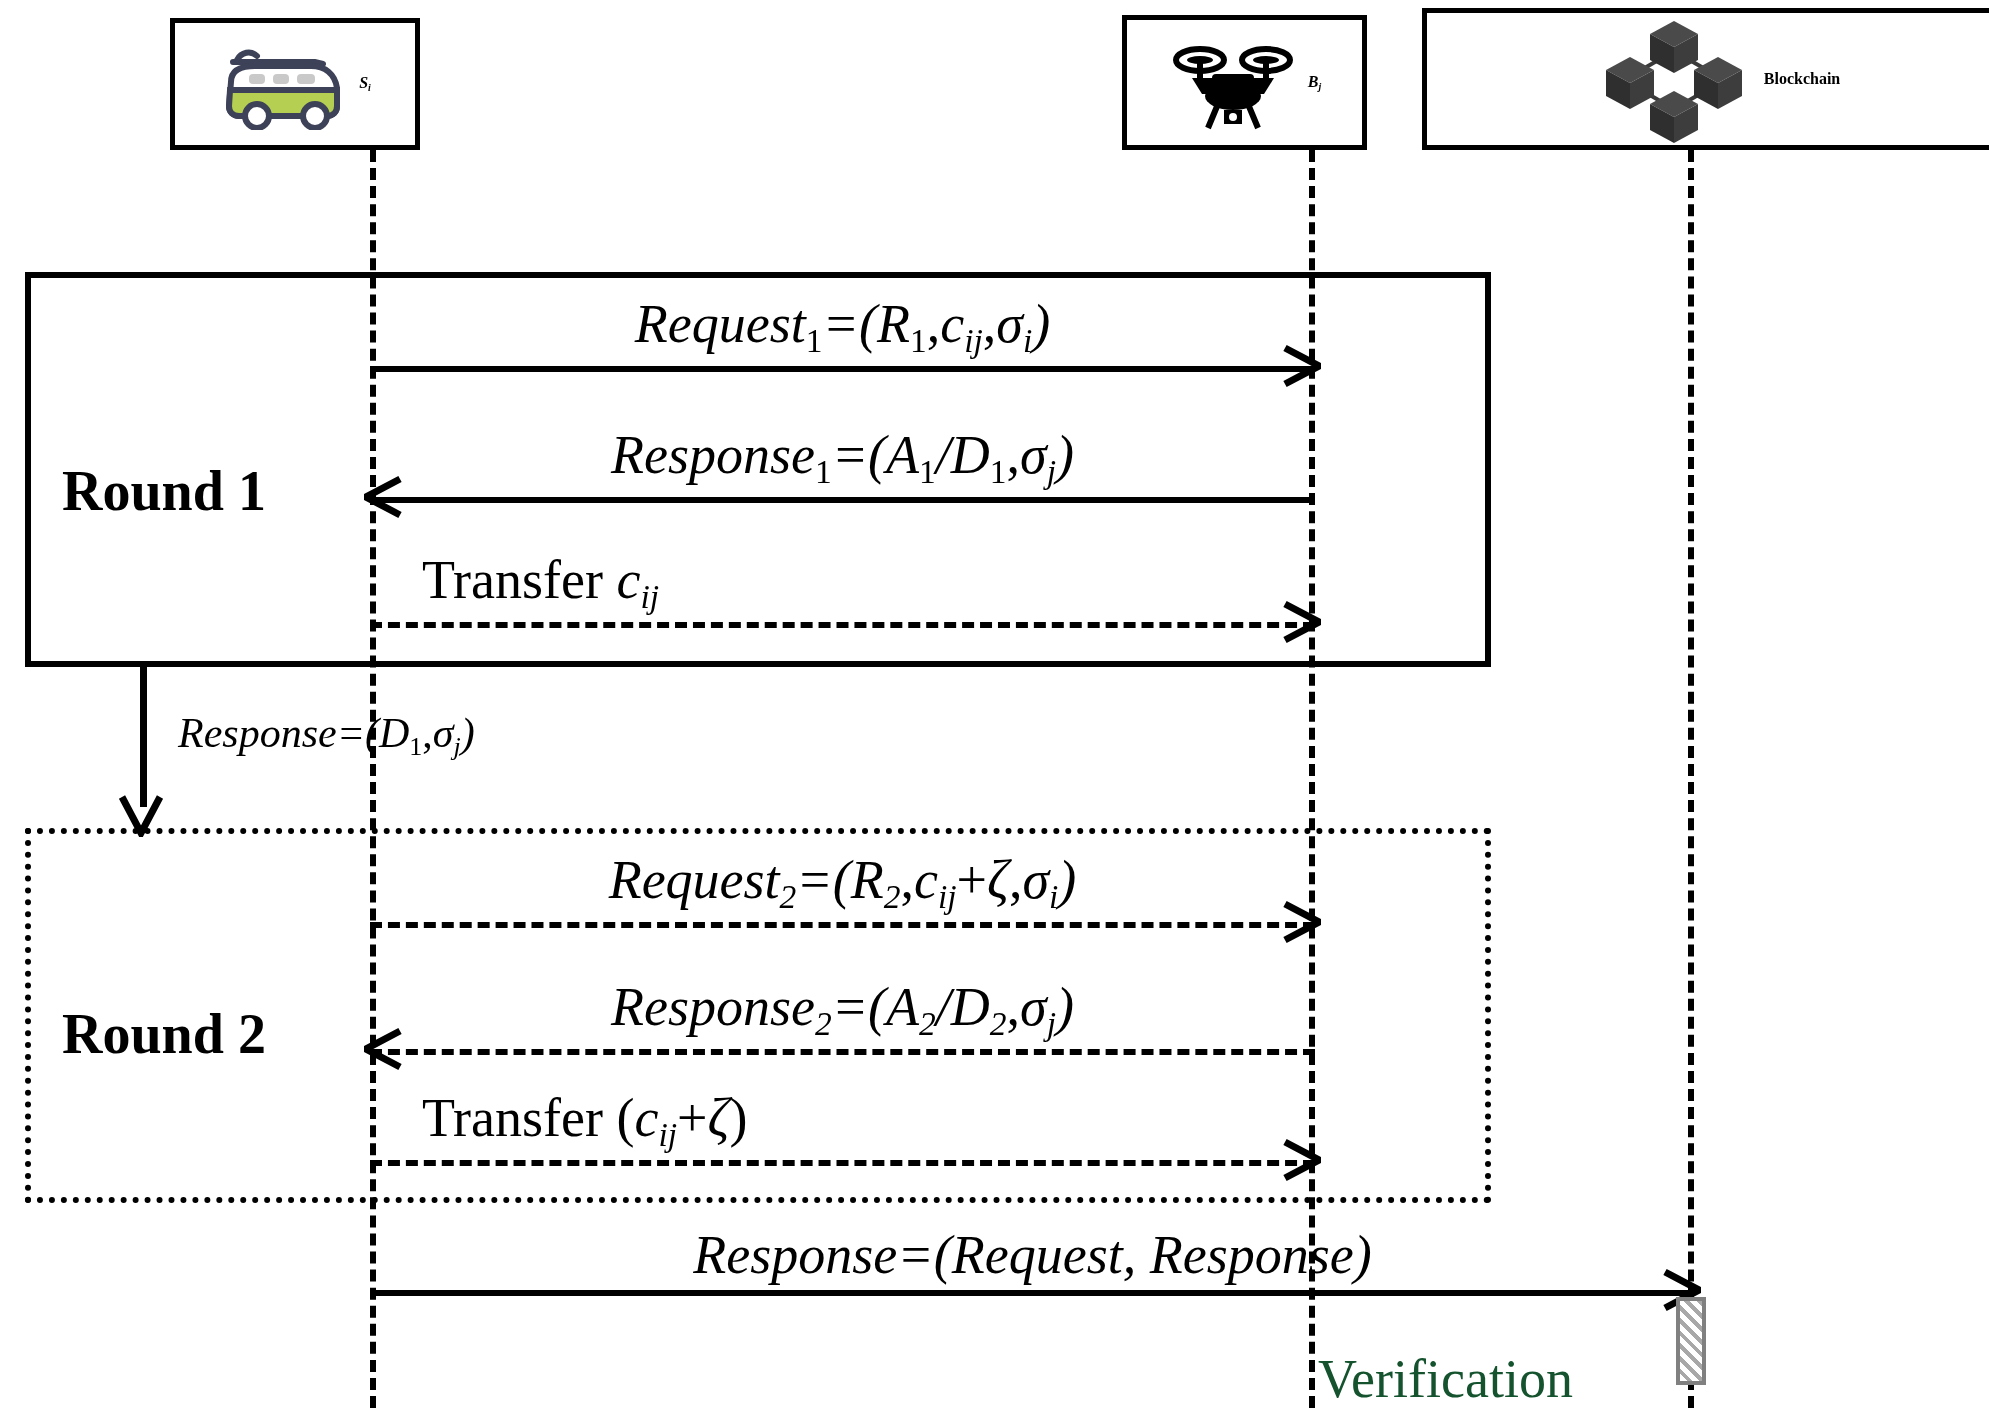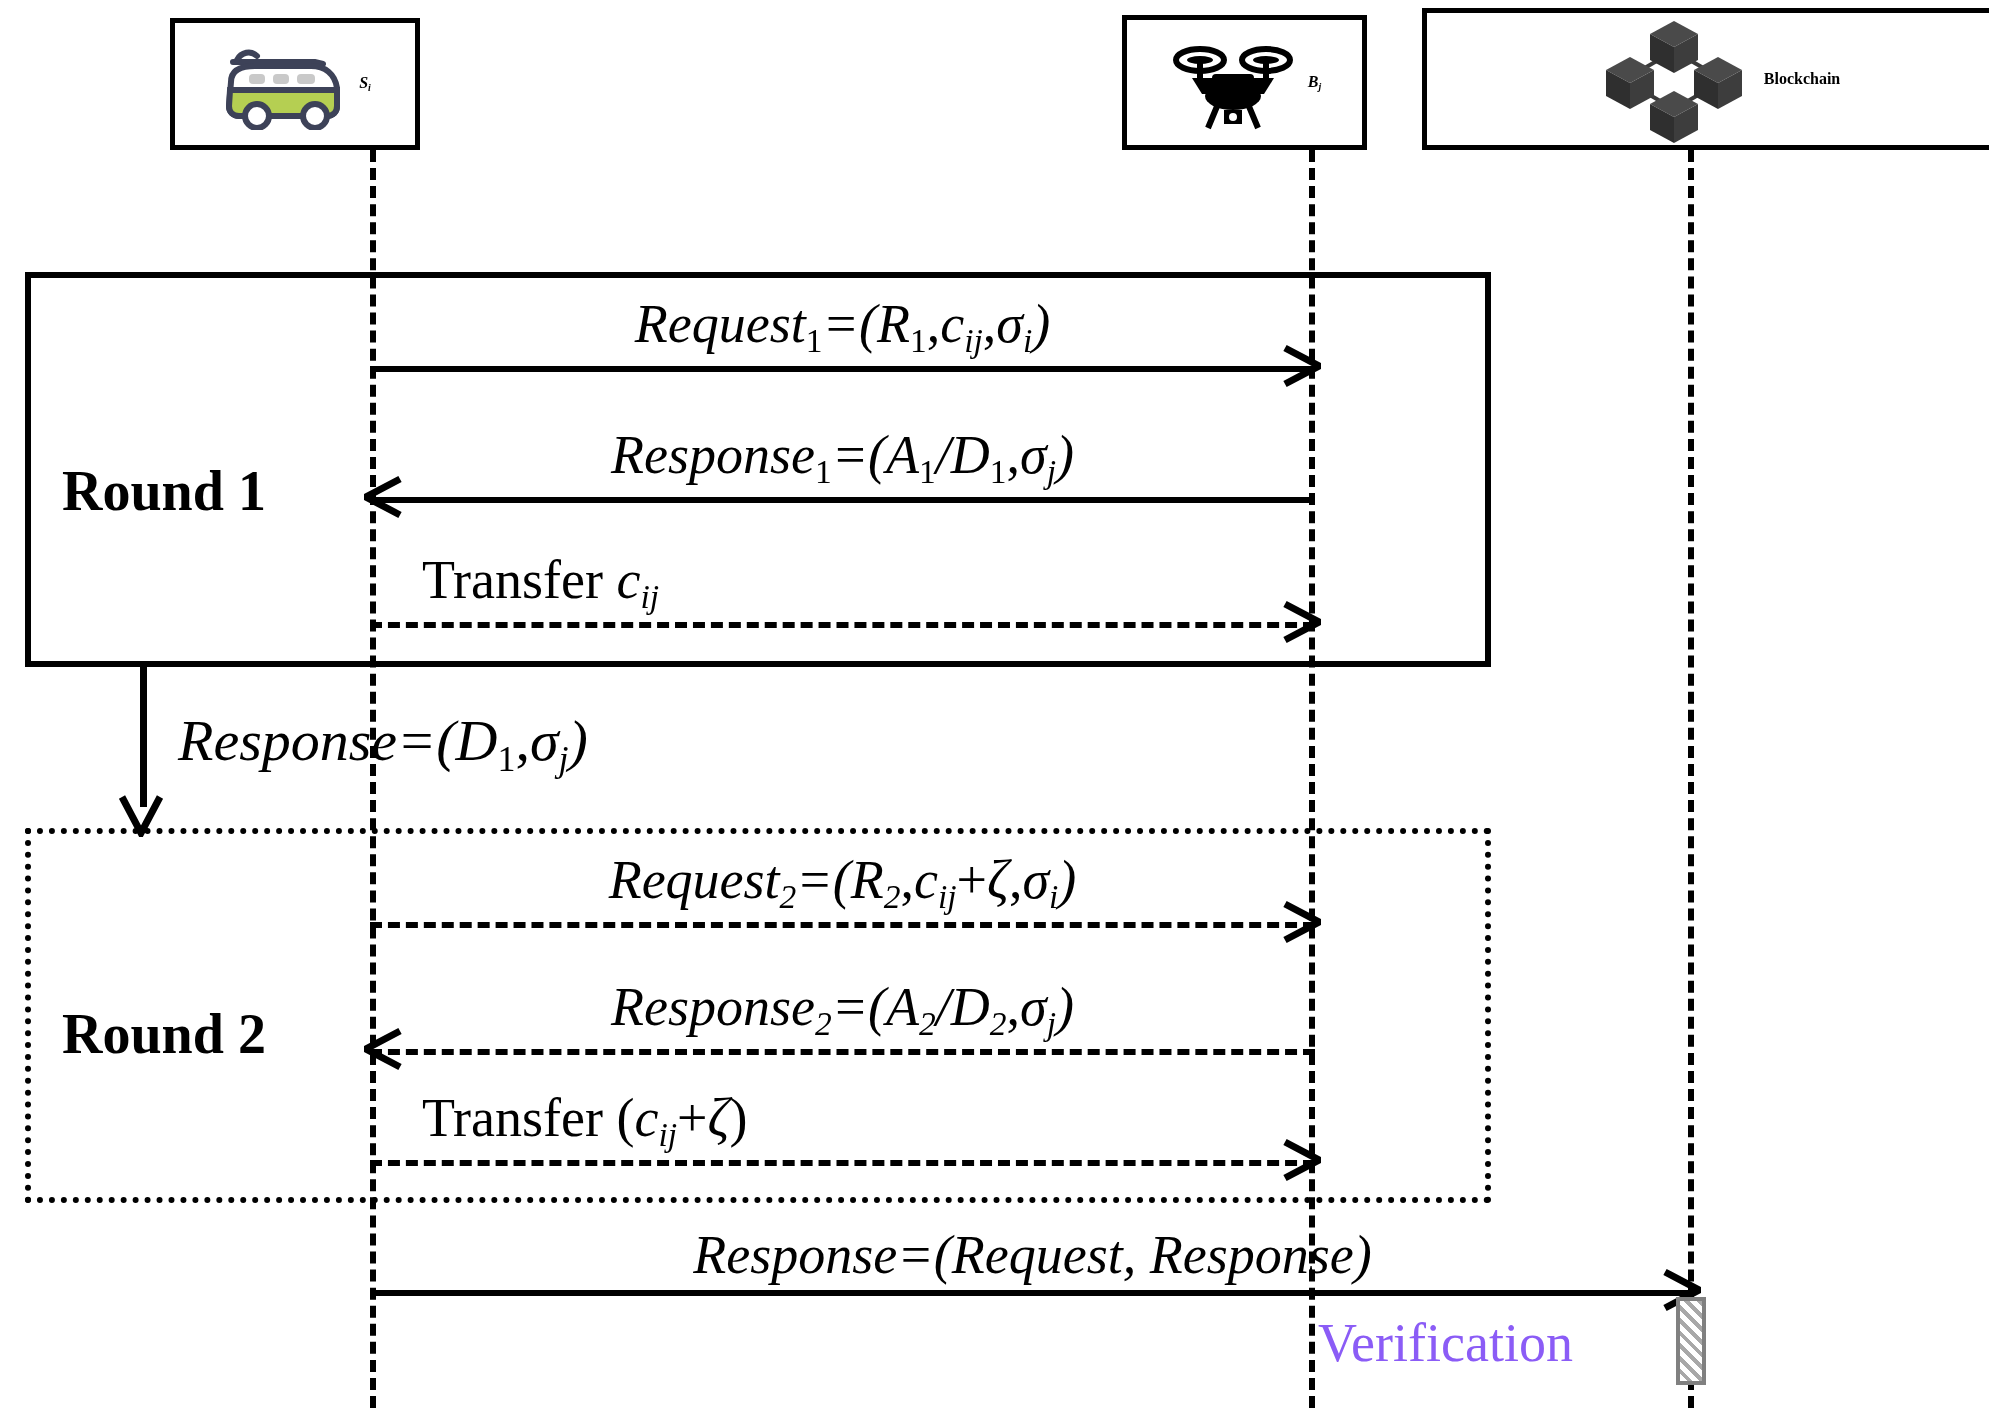--- a/index.html
+++ b/index.html
@@ -149,35 +149,35 @@
     position: absolute;
     left: 118px;
     top: 793px;
     width: 46px;
     height: 44px;
   }
   #inter-round-caption {
     position: absolute;
     left: 178px;
     top: 712px;
-    font-size: 58px;
+    font-size: 42px;
     line-height: 1;
     white-space: nowrap;
     color: #000;
   }
 
   
   #verif-caption {
     position: absolute;
     left: 1318px;
-    top: 1316px;
+    top: 1352px;
     font-size: 54px;
     line-height: 1;
     white-space: nowrap;
-    color: #8b5cf6;
+    color: #14532d;
   }
   #verif-activation {
     position: absolute;
     left: 1676px;
     top: 1297px;
     width: 30px;
     height: 88px;
     box-sizing: border-box;
     border: 4px solid #808080;
     background-color: #ffffff;

